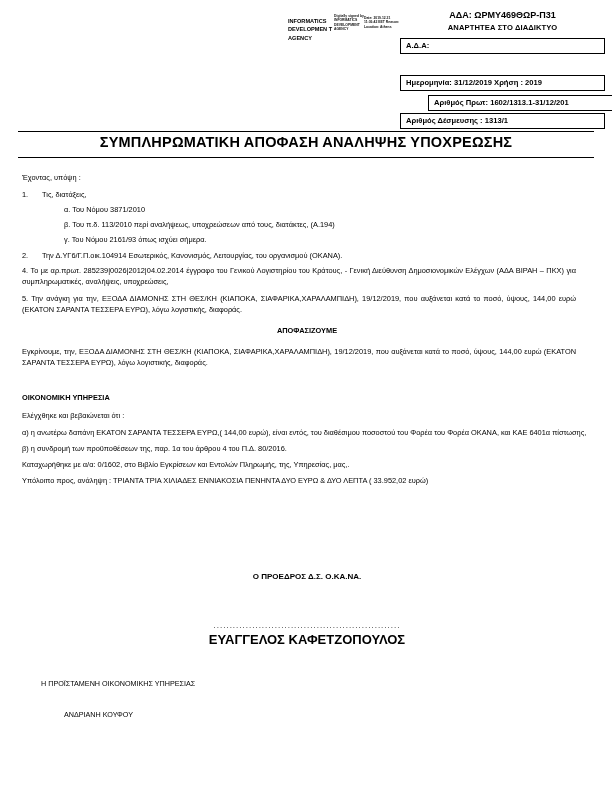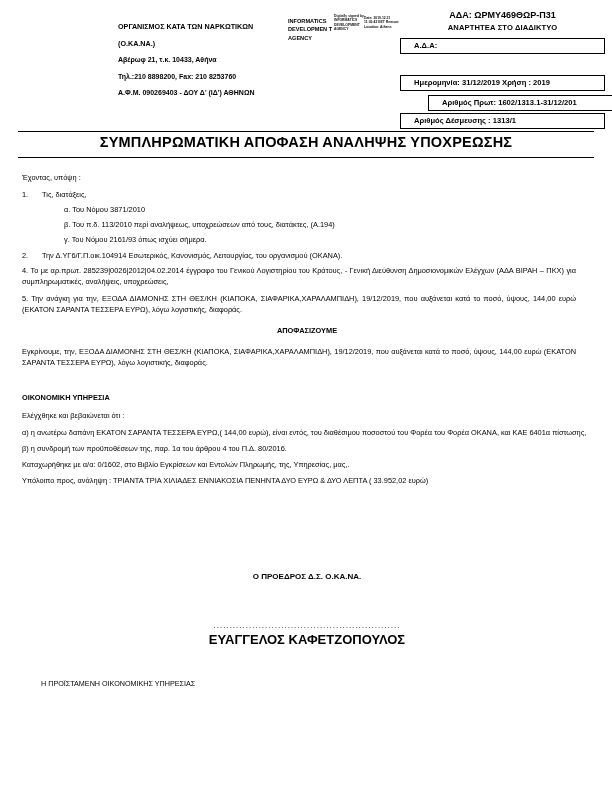--- a/index.html
+++ b/index.html
@@ -107,21 +107,21 @@
   .boxrow {
     position: absolute;
     left: 400px;
     width: 205px;
     height: 16px;
     border: 1px solid #000;
     box-sizing: border-box;
     font-size: 7.6px;
     font-weight: bold;
     line-height: 14px;
-    padding-left: 13px;
+    padding-left: 5px;
     white-space: nowrap;
     overflow: hidden;
   }
   #box-ada { top: 38px; }
   #box-date { top: 75px; }
   #box-prot { top: 95px; margin-left: 28px; }
   #box-commit { top: 113px; }
 
   
   .title-rule-top {
@@ -233,27 +233,20 @@
     font-size: 7.2px;
   }
 </style>
 </head>
 <body>
 
 <div class="page">
 
   <div class="header">
 
-    <div class="org-block">
-      <div class="line">ΟΡΓΑΝΙΣΜΟΣ ΚΑΤΑ ΤΩΝ ΝΑΡΚΩΤΙΚΩΝ</div>
-      <div class="line">(Ο.ΚΑ.ΝΑ.)</div>
-      <div class="line sm">Αβέρωφ 21, τ.κ. 10433, Αθήνα</div>
-      <div class="line sm">Τηλ.:210 8898200, Fax: 210 8253760</div>
-      <div class="line sm">Α.Φ.Μ.  090269403 - ΔΟΥ Δ' (ΙΔ') ΑΘΗΝΩΝ</div>
-    </div>
 
     <div class="stamp">
       <div class="st-left">INFORMATICS DEVELOPMEN T AGENCY</div>
       <div class="st-mid">Digitally signed by INFORMATICS DEVELOPMENT AGENCY</div>
       <div class="st-right">Date: 2019.12.31 11:36:42 EET Reason: Location: Athens</div>
     </div>
 
     <div class="ada-top">
       <div class="ada-code">ΑΔΑ: ΩΡΜΥ469ΘΩΡ-Π31</div>
       <div class="ada-sub">ΑΝΑΡΤΗΤΕΑ ΣΤΟ ΔΙΑΔΙΚΤΥΟ</div>
@@ -302,15 +295,16 @@
     <div class="indent-block">β) η συνδρομή των προϋποθέσεων της, παρ. 1α του άρθρου 4 του Π.Δ. 80/2016.</div>
     <div class="indent-block">Καταχωρήθηκε  με  α/α:  0/1602,  στο  Βιβλίο  Εγκρίσεων  και  Εντολών Πληρωμής, της, Υπηρεσίας, μας,.</div>
     <div class="indent-block">Υπόλοιπο  προς,  ανάληψη  :   ΤΡΙΑΝΤΑ  ΤΡΙΑ  ΧΙΛΙΑΔΕΣ   ΕΝΝΙΑΚΟΣΙΑ ΠΕΝΗΝΤΑ ΔΥΟ ΕΥΡΩ &amp; ΔΥΟ ΛΕΠΤΑ ( 33.952,02 ευρώ)</div>
   </div>
 
   <div class="sig-area">
     <div class="sig-president">Ο  ΠΡΟΕΔΡΟΣ  Δ.Σ. Ο.ΚΑ.ΝΑ.</div>
     <div class="sig-dots">..........................................................</div>
     <div class="sig-name">ΕΥΑΓΓΕΛΟΣ ΚΑΦΕΤΖΟΠΟΥΛΟΣ</div>
     <div class="sig-role">Η ΠΡΟΪΣΤΑΜΕΝΗ ΟΙΚΟΝΟΜΙΚΗΣ ΥΠΗΡΕΣΙΑΣ</div>
+    <div class="sig-name2">ΑΝΔΡΙΑΝΗ ΚΟΥΦΟΥ</div>
   </div>
 
 </div>
 
 </body></html>

